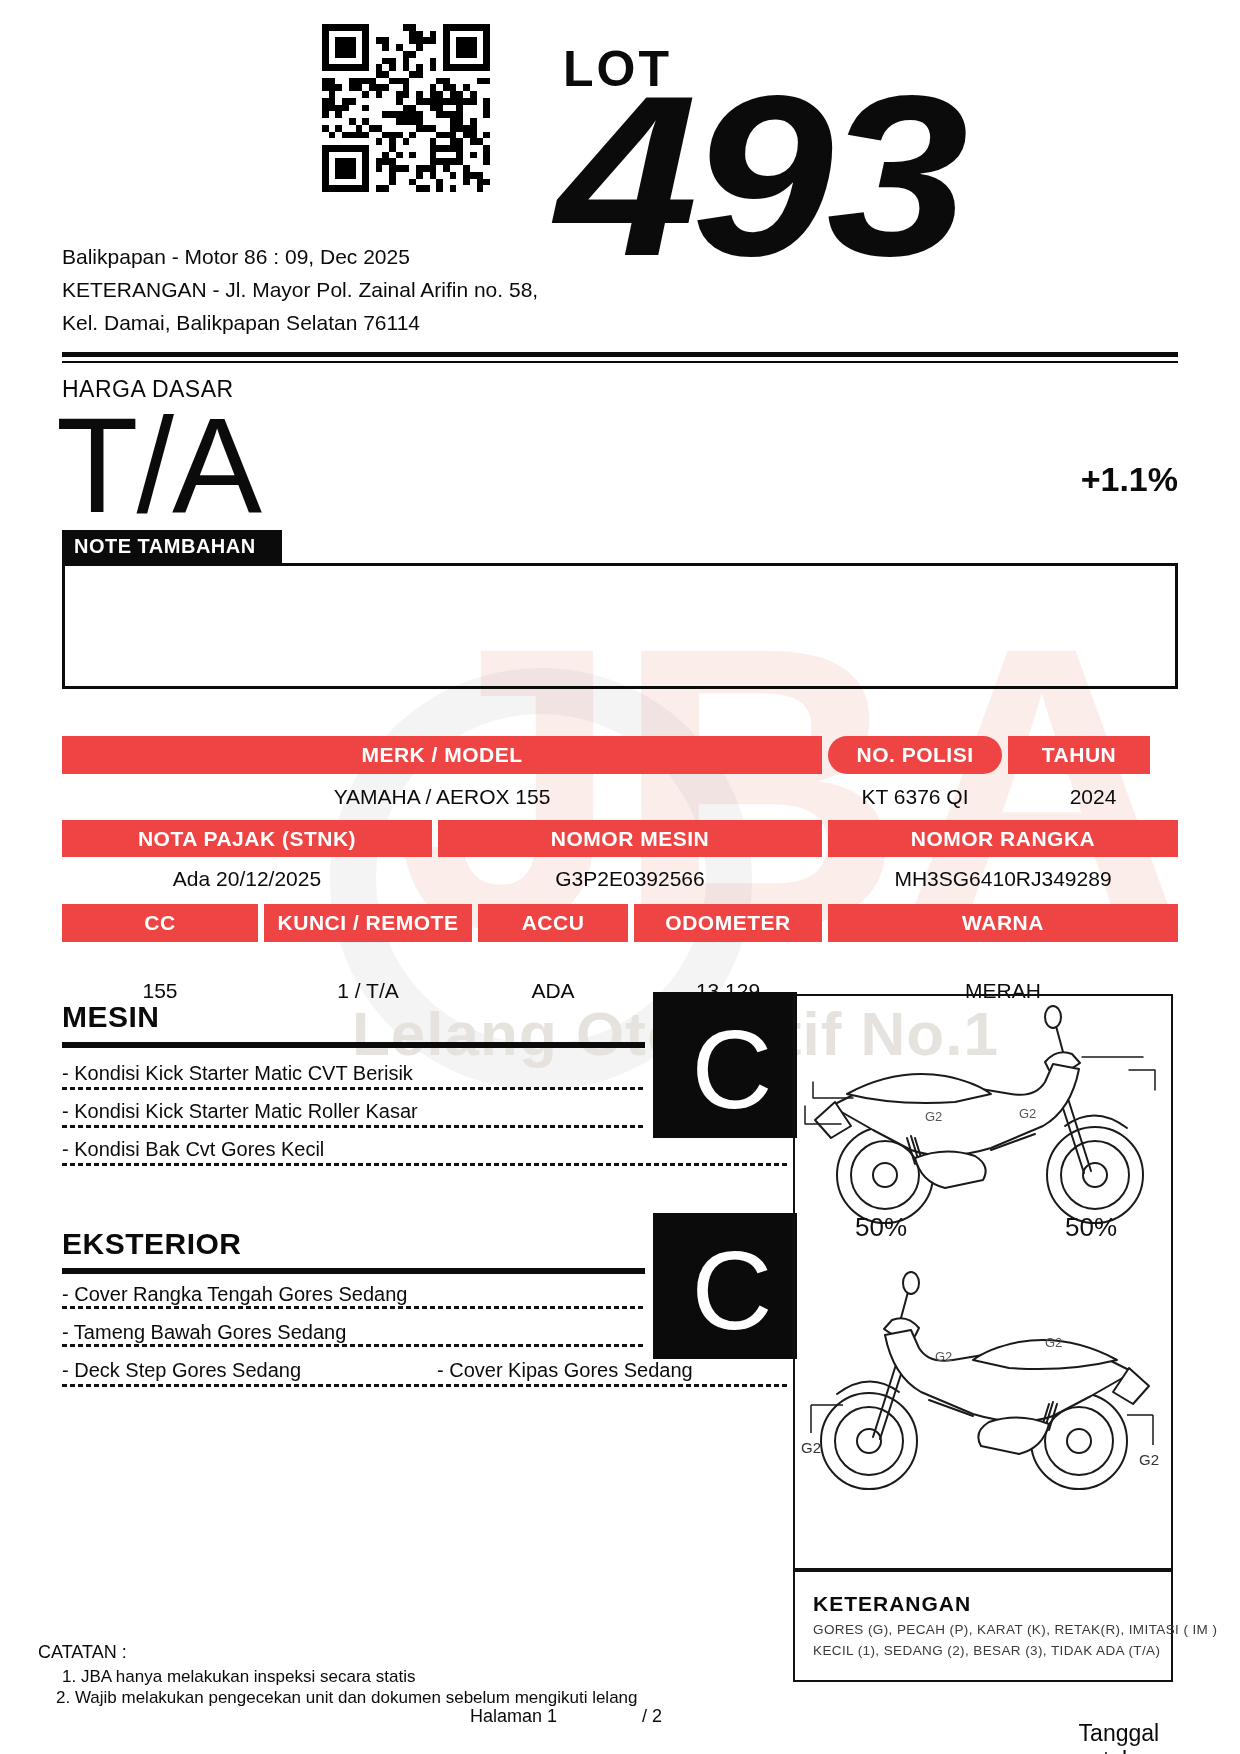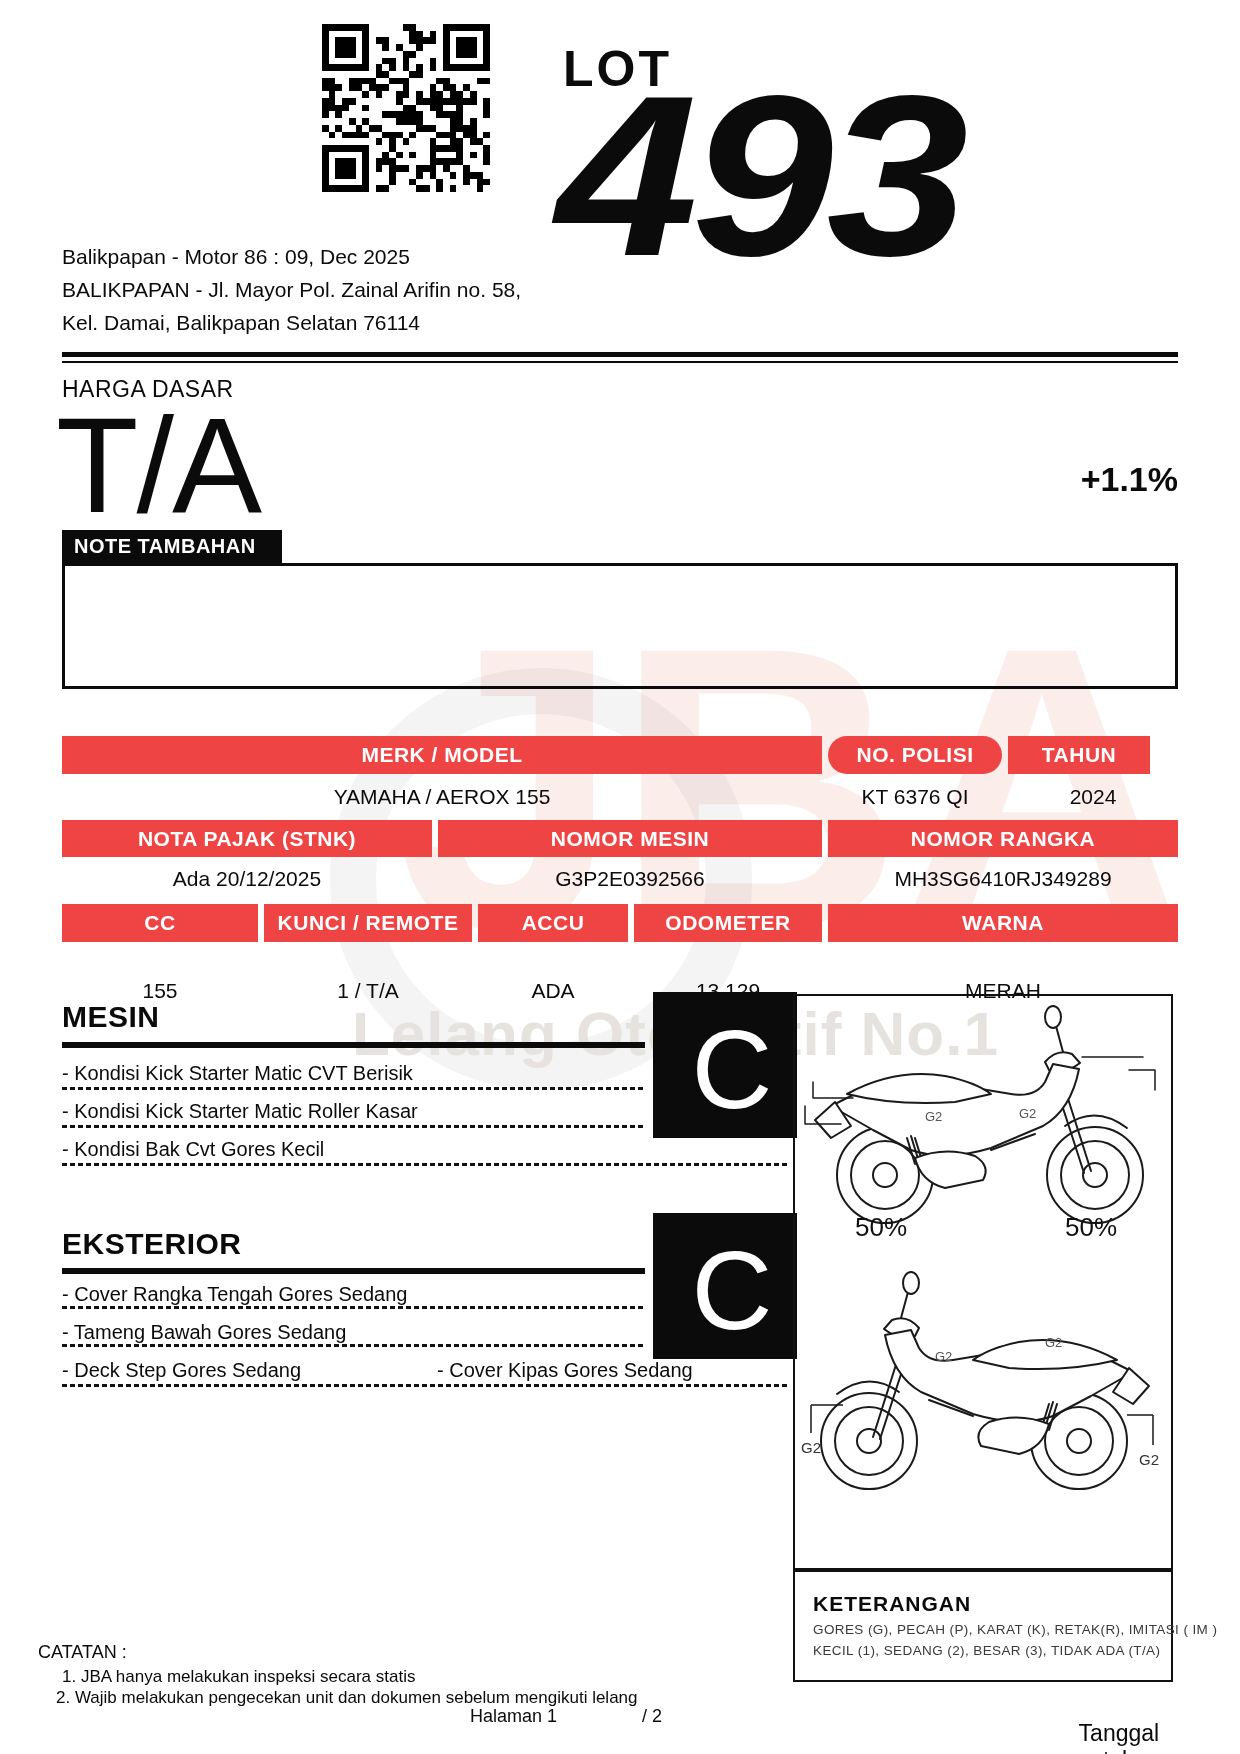--- a/index.html
+++ b/index.html
@@ -366,21 +366,21 @@
         <rect x="17" y="24" width="1" height="1"></rect>
         <rect x="19" y="24" width="1" height="1"></rect>
         <rect x="23" y="24" width="1" height="1"></rect>
       </svg></div>
 
   <div class="abs lot-label" style="left:563px;top:40px;">LOT</div>
   <div class="abs lot-number" style="left:556px;top:62px;">493</div>
 
   <div class="abs addr" style="left:62px;top:240px;">
     <div>Balikpapan - Motor 86 : 09, Dec 2025</div>
-    <div>BALIKPAPAN - Jl. Mayor Pol. Zainal Arifin no. 58,</div>
+    <div>KETERANGAN - Jl. Mayor Pol. Zainal Arifin no. 58,</div>
     <div>Kel. Damai, Balikpapan Selatan 76114</div>
   </div>
 
   <div class="abs double-rule" style="left:62px;top:352px;width:1116px;"></div>
 
   <div class="abs harga-label" style="left:62px;top:376px;">HARGA DASAR</div>
   <div class="abs harga-value" style="left:56px;top:398px;">T/A</div>
   <div class="abs adjust" style="left:1178px;top:460px;transform:translateX(-100%);">+1.1%</div>
 
   <div class="abs note-tab" style="left:62px;top:530px;width:208px;height:33px;">NOTE TAMBAHAN</div>

